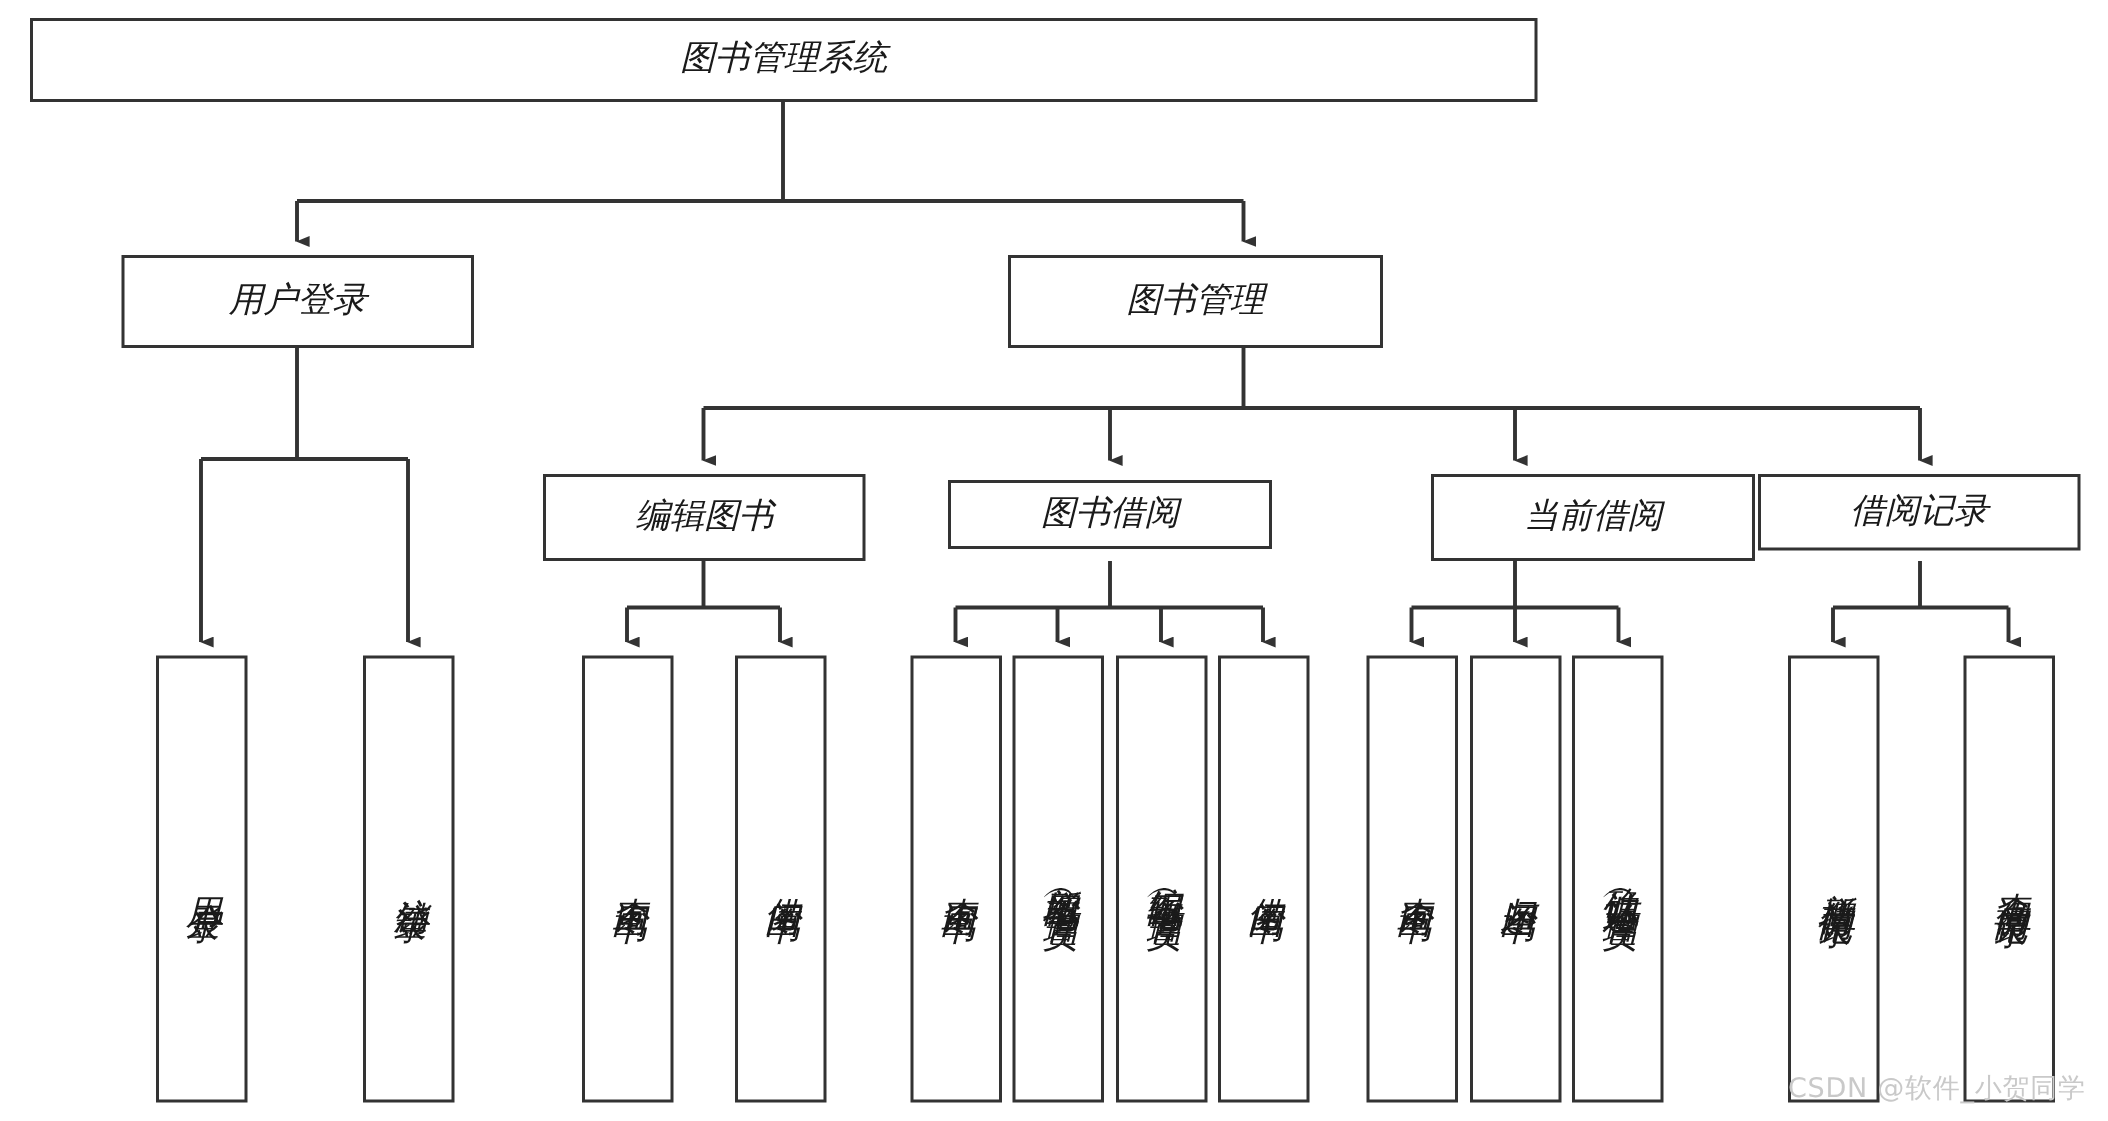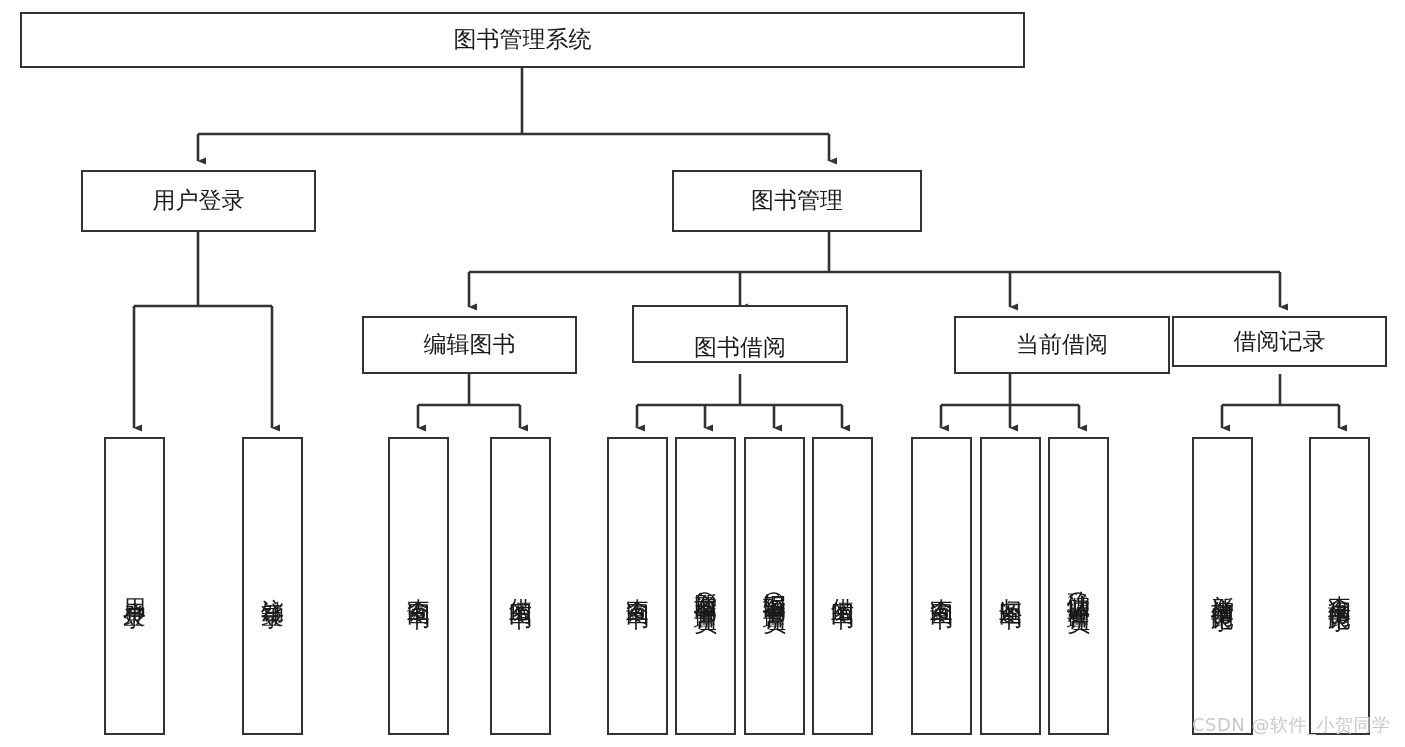--- a/index.html
+++ b/index.html
@@ -28,20 +28,21 @@
   .node {
     position: absolute;
     box-sizing: border-box;
     border: 2px solid #333333;
     background: #ffffff;
     display: flex;
     align-items: center;
     justify-content: center;
     color: #1a1a1a;
     z-index: 2;
+    font-style: italic;
   }
   .node-label {
     display: block;
     text-align: center;
     line-height: 1.18;
     white-space: nowrap;
   }
   .node.horizontal .node-label {
     font-size: 23px;
   }
@@ -134,21 +135,21 @@
   <div class="node horizontal" style="left:81px; top:170px; width:235px; height:62px;">
     <span class="node-label">用户登录</span>
   </div>
   <div class="node horizontal" style="left:672px; top:170px; width:250px; height:62px;">
     <span class="node-label">图书管理</span>
   </div>
 
   <div class="node horizontal" style="left:362px; top:316px; width:215px; height:58px;">
     <span class="node-label">编辑图书</span>
   </div>
-  <div class="node horizontal" style="left:632px; top:305px; width:216px; height:58px;align-items:flex-end;">
+  <div class="node horizontal" style="left:632px; top:320px; width:216px; height:46px;">
     <span class="node-label">图书借阅</span>
   </div>
   <div class="node horizontal" style="left:954px; top:316px; width:216px; height:58px;">
     <span class="node-label">当前借阅</span>
   </div>
   <div class="node horizontal" style="left:1172px; top:316px; width:215px; height:51px;">
     <span class="node-label">借阅记录</span>
   </div>
 
   <div class="node vertical" style="left:104px; top:437px; width:61px; height:298px;">

